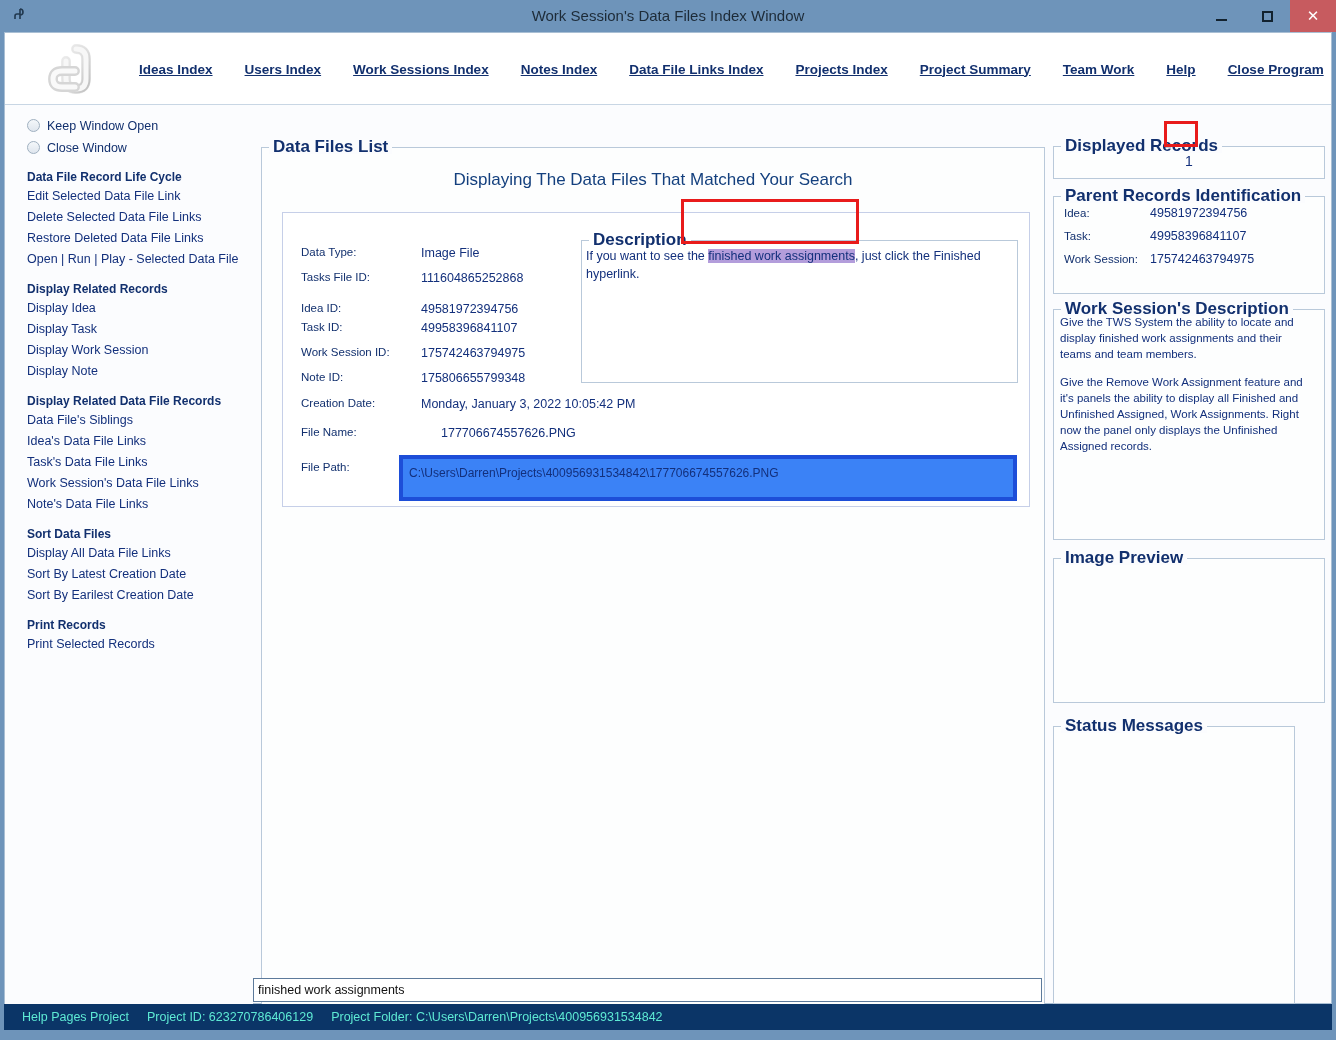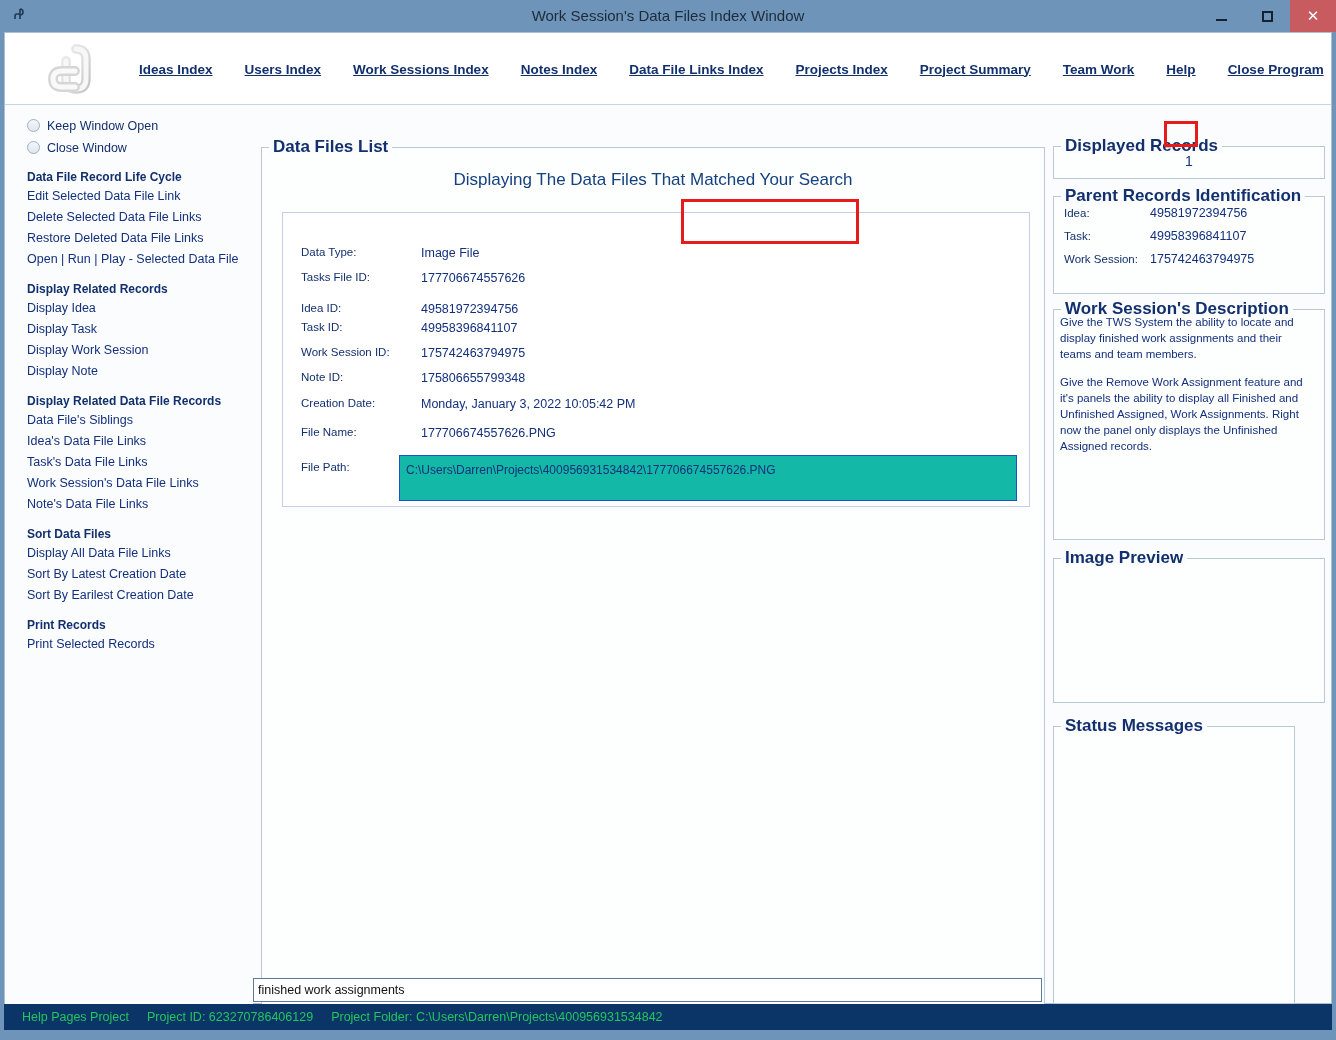--- a/index.html
+++ b/index.html
@@ -106,21 +106,21 @@
   }
   .record-card{
     position:absolute;left:20px;top:64px;width:748px;height:295px;
     border:1px solid #c6cfe8;background:#ffffff;box-sizing:border-box;
   }
   .field-row{position:absolute;display:flex;}
   .field-label{font-size:11.5px;color:#12306e;width:120px;flex:none;}
   .field-value{font-size:12.5px;color:#13307c;}
   .filepath-box{
     position:absolute;left:116px;top:242px;width:618px;height:46px;
-    border:1px solid #1d4ed8;background:#14b8a6;box-sizing:border-box;
+    border:4px solid #1d4ed8;background:#3b82f6;box-sizing:border-box;
   }
   .filepath-text{font-size:12px;color:#13307c;padding:7px 6px;}
   .desc-gb{position:absolute;left:298px;top:20px;width:437px;height:150px;}
   .desc-text{font-size:12.5px;color:#13307c;padding:6px 6px 0 4px;line-height:18px;}
   .hl{background:#b39ddb;}
   
   .rside{position:absolute;left:1048px;top:73px;width:278px;height:898px;}
   .rfield{display:flex;align-items:center;margin:9px 0 0 10px;}
   .rfield-label{font-size:11.5px;color:#12306e;width:86px;flex:none;}
   .rfield-value{font-size:12.5px;color:#13307c;}
@@ -140,21 +140,21 @@
   }
   .searchlinks{
     position:absolute;left:248px;top:980px;width:500px;height:22px;
     display:flex;align-items:center;
   }
   .slink{font-size:12.5px;color:#13307c;cursor:pointer;margin-right:46px;}
   .slink u{text-decoration:underline;}
   
   .statusbar{
     position:absolute;left:4px;top:1004px;width:1328px;height:26px;
-    background:#0b3567;color:#22c55e;
+    background:#0b3567;color:#5eead4;
     display:flex;align-items:center;
   }
   .status-item{font-size:12.5px;margin-left:18px;white-space:nowrap;}
   
   .annot{position:absolute;border:3px solid #e81b1b;box-sizing:border-box;pointer-events:none;z-index:50;}
 </style>
 </head>
 <body>
 
 <div class="window">
@@ -261,21 +261,21 @@
           <div class="panel-title">Displaying The Data Files That Matched Your Search</div>
 
           <div class="record-card">
 
             <div class="field-row" style="left:18px;top:33px;">
               <span class="field-label">Data Type:</span>
               <span class="field-value">Image File</span>
             </div>
             <div class="field-row" style="left:18px;top:58px;">
               <span class="field-label">Tasks File ID:</span>
-              <span class="field-value">177706674557626</span>
+              <span class="field-value">111604865252868</span>
             </div>
             <div class="field-row" style="left:18px;top:89px;">
               <span class="field-label">Idea ID:</span>
               <span class="field-value">49581972394756</span>
             </div>
             <div class="field-row" style="left:18px;top:108px;">
               <span class="field-label">Task ID:</span>
               <span class="field-value">49958396841107</span>
             </div>
             <div class="field-row" style="left:18px;top:133px;">
@@ -283,32 +283,39 @@
               <span class="field-value">175742463794975</span>
             </div>
             <div class="field-row" style="left:18px;top:158px;">
               <span class="field-label">Note ID:</span>
               <span class="field-value">175806655799348</span>
             </div>
             <div class="field-row" style="left:18px;top:184px;">
               <span class="field-label">Creation Date:</span>
               <span class="field-value">Monday, January 3, 2022   10:05:42 PM</span>
             </div>
-            <div class="field-row" style="left:18px;top:213px;">
+            <div class="field-row" style="left:18px;top:213px;gap:20px;">
               <span class="field-label">File Name:</span>
               <span class="field-value">177706674557626.PNG</span>
             </div>
 
             <div class="field-row" style="left:18px;top:248px;">
               <span class="field-label">File Path:</span>
             </div>
             <div class="filepath-box">
               <div class="filepath-text">C:\Users\Darren\Projects\400956931534842\177706674557626.PNG</div>
             </div>
 
+            <div class="gb desc-gb">
+              <div class="gb-border" style="background:#ffffff;"></div>
+              <div class="gb-title" style="background:#ffffff;">Description</div>
+              <div class="gb-body">
+                <div class="desc-text"><span>If you want to see the </span><span class="hl">finished work assignments</span><span>, just click the Finished hyperlink.</span></div>
+              </div>
+            </div>
 
           </div>
         </div>
       </div>
     </div>
 
     <div class="rside">
 
       <div class="gb" style="left:0px;top:33px;width:272px;height:40px;">
         <div class="gb-border"></div>

